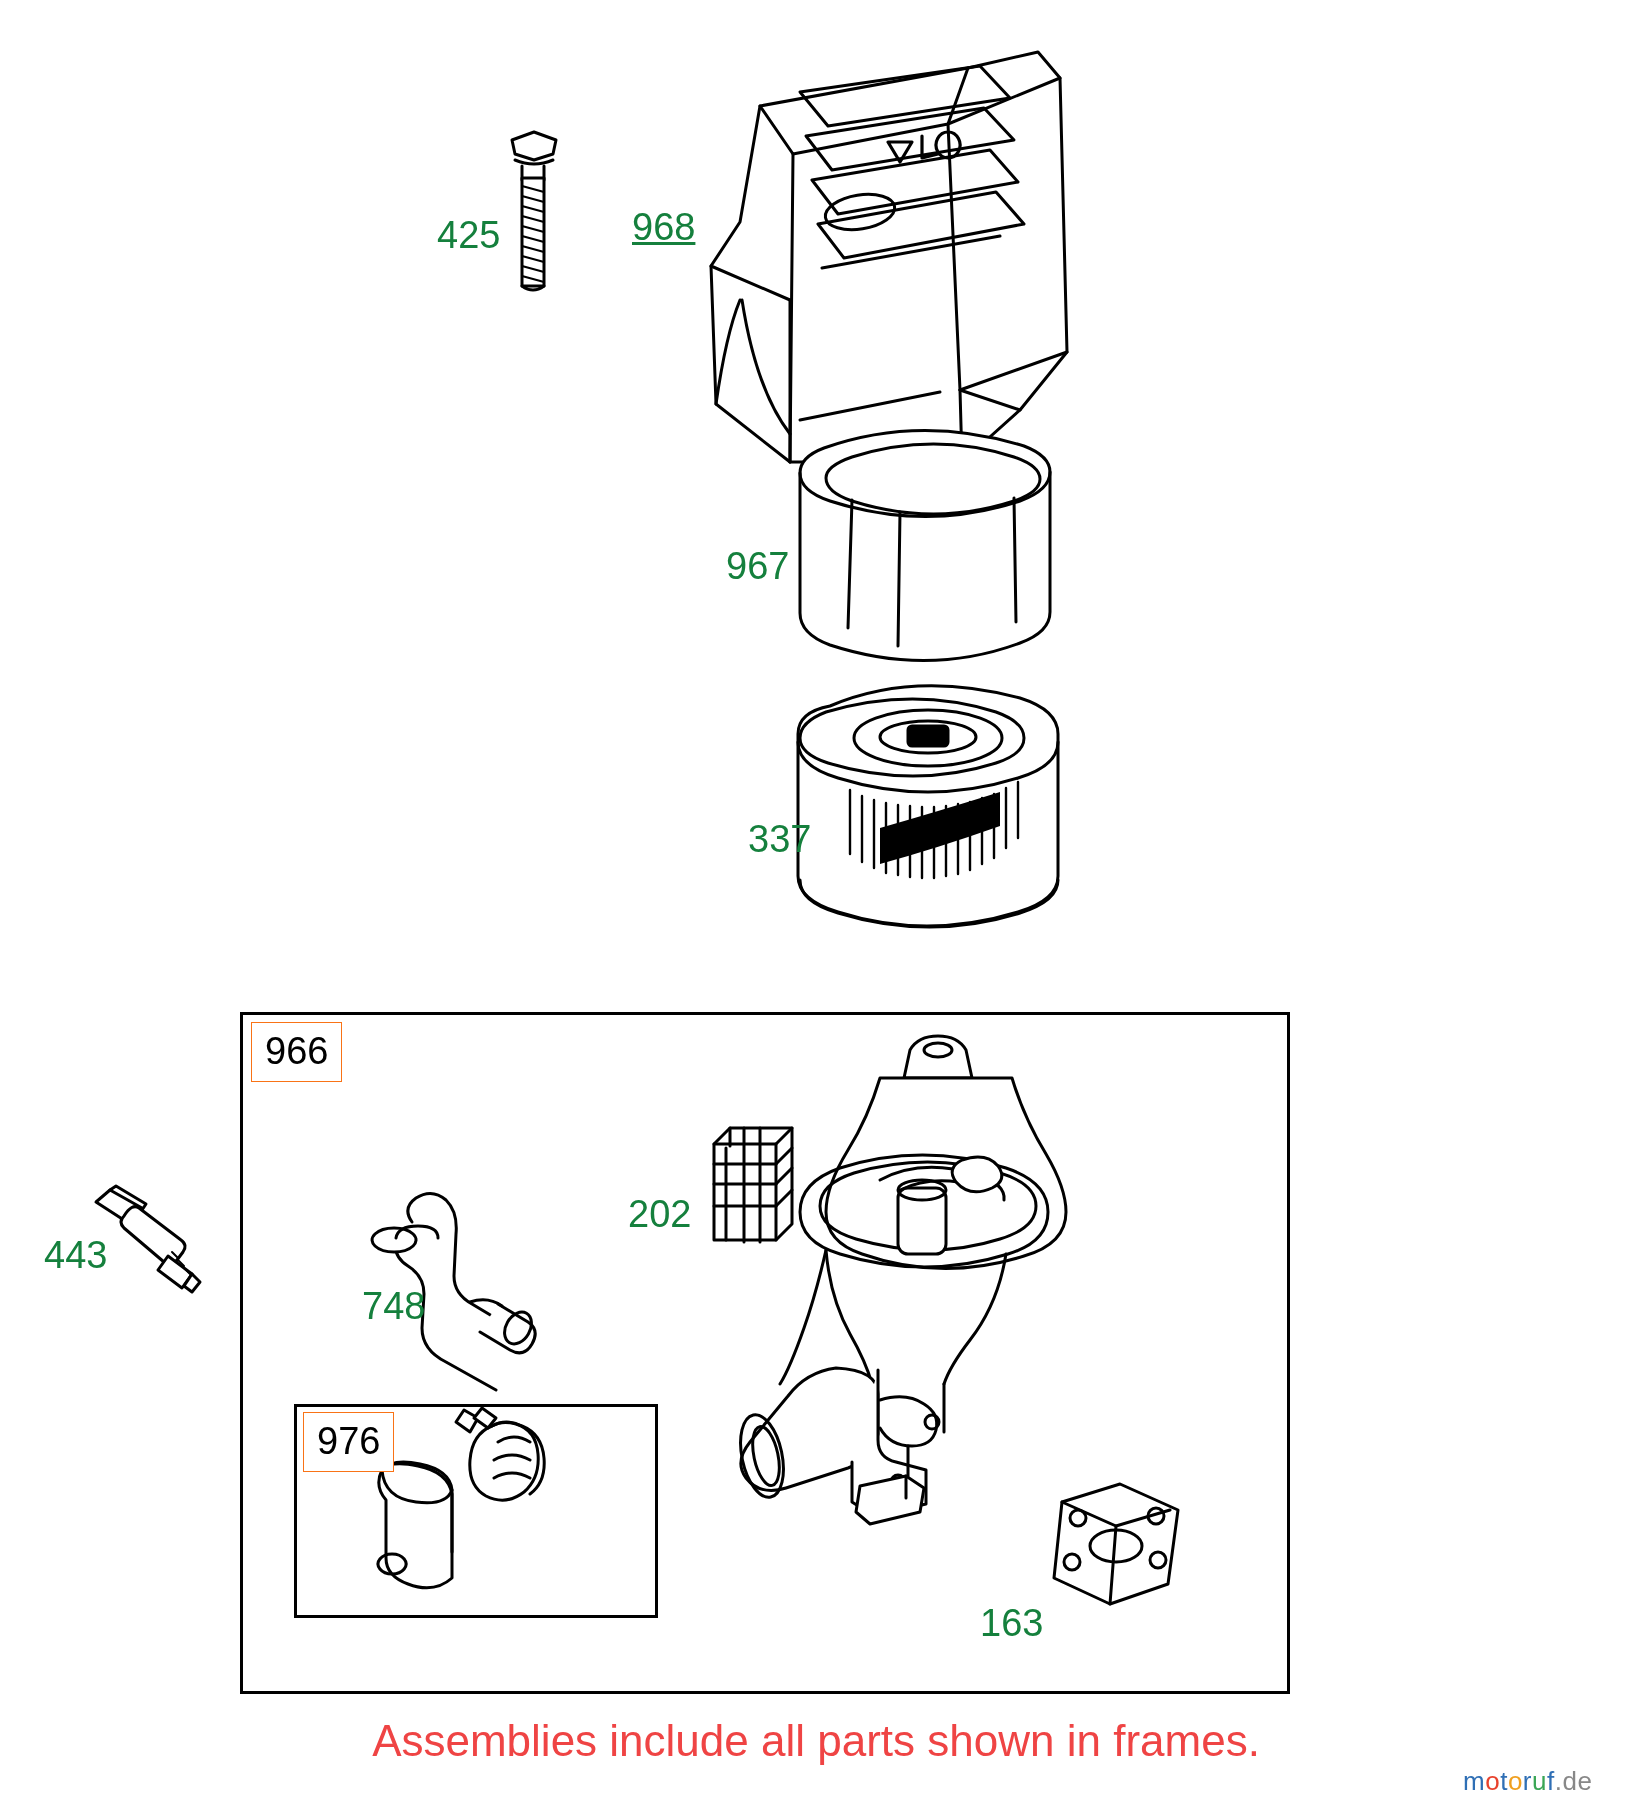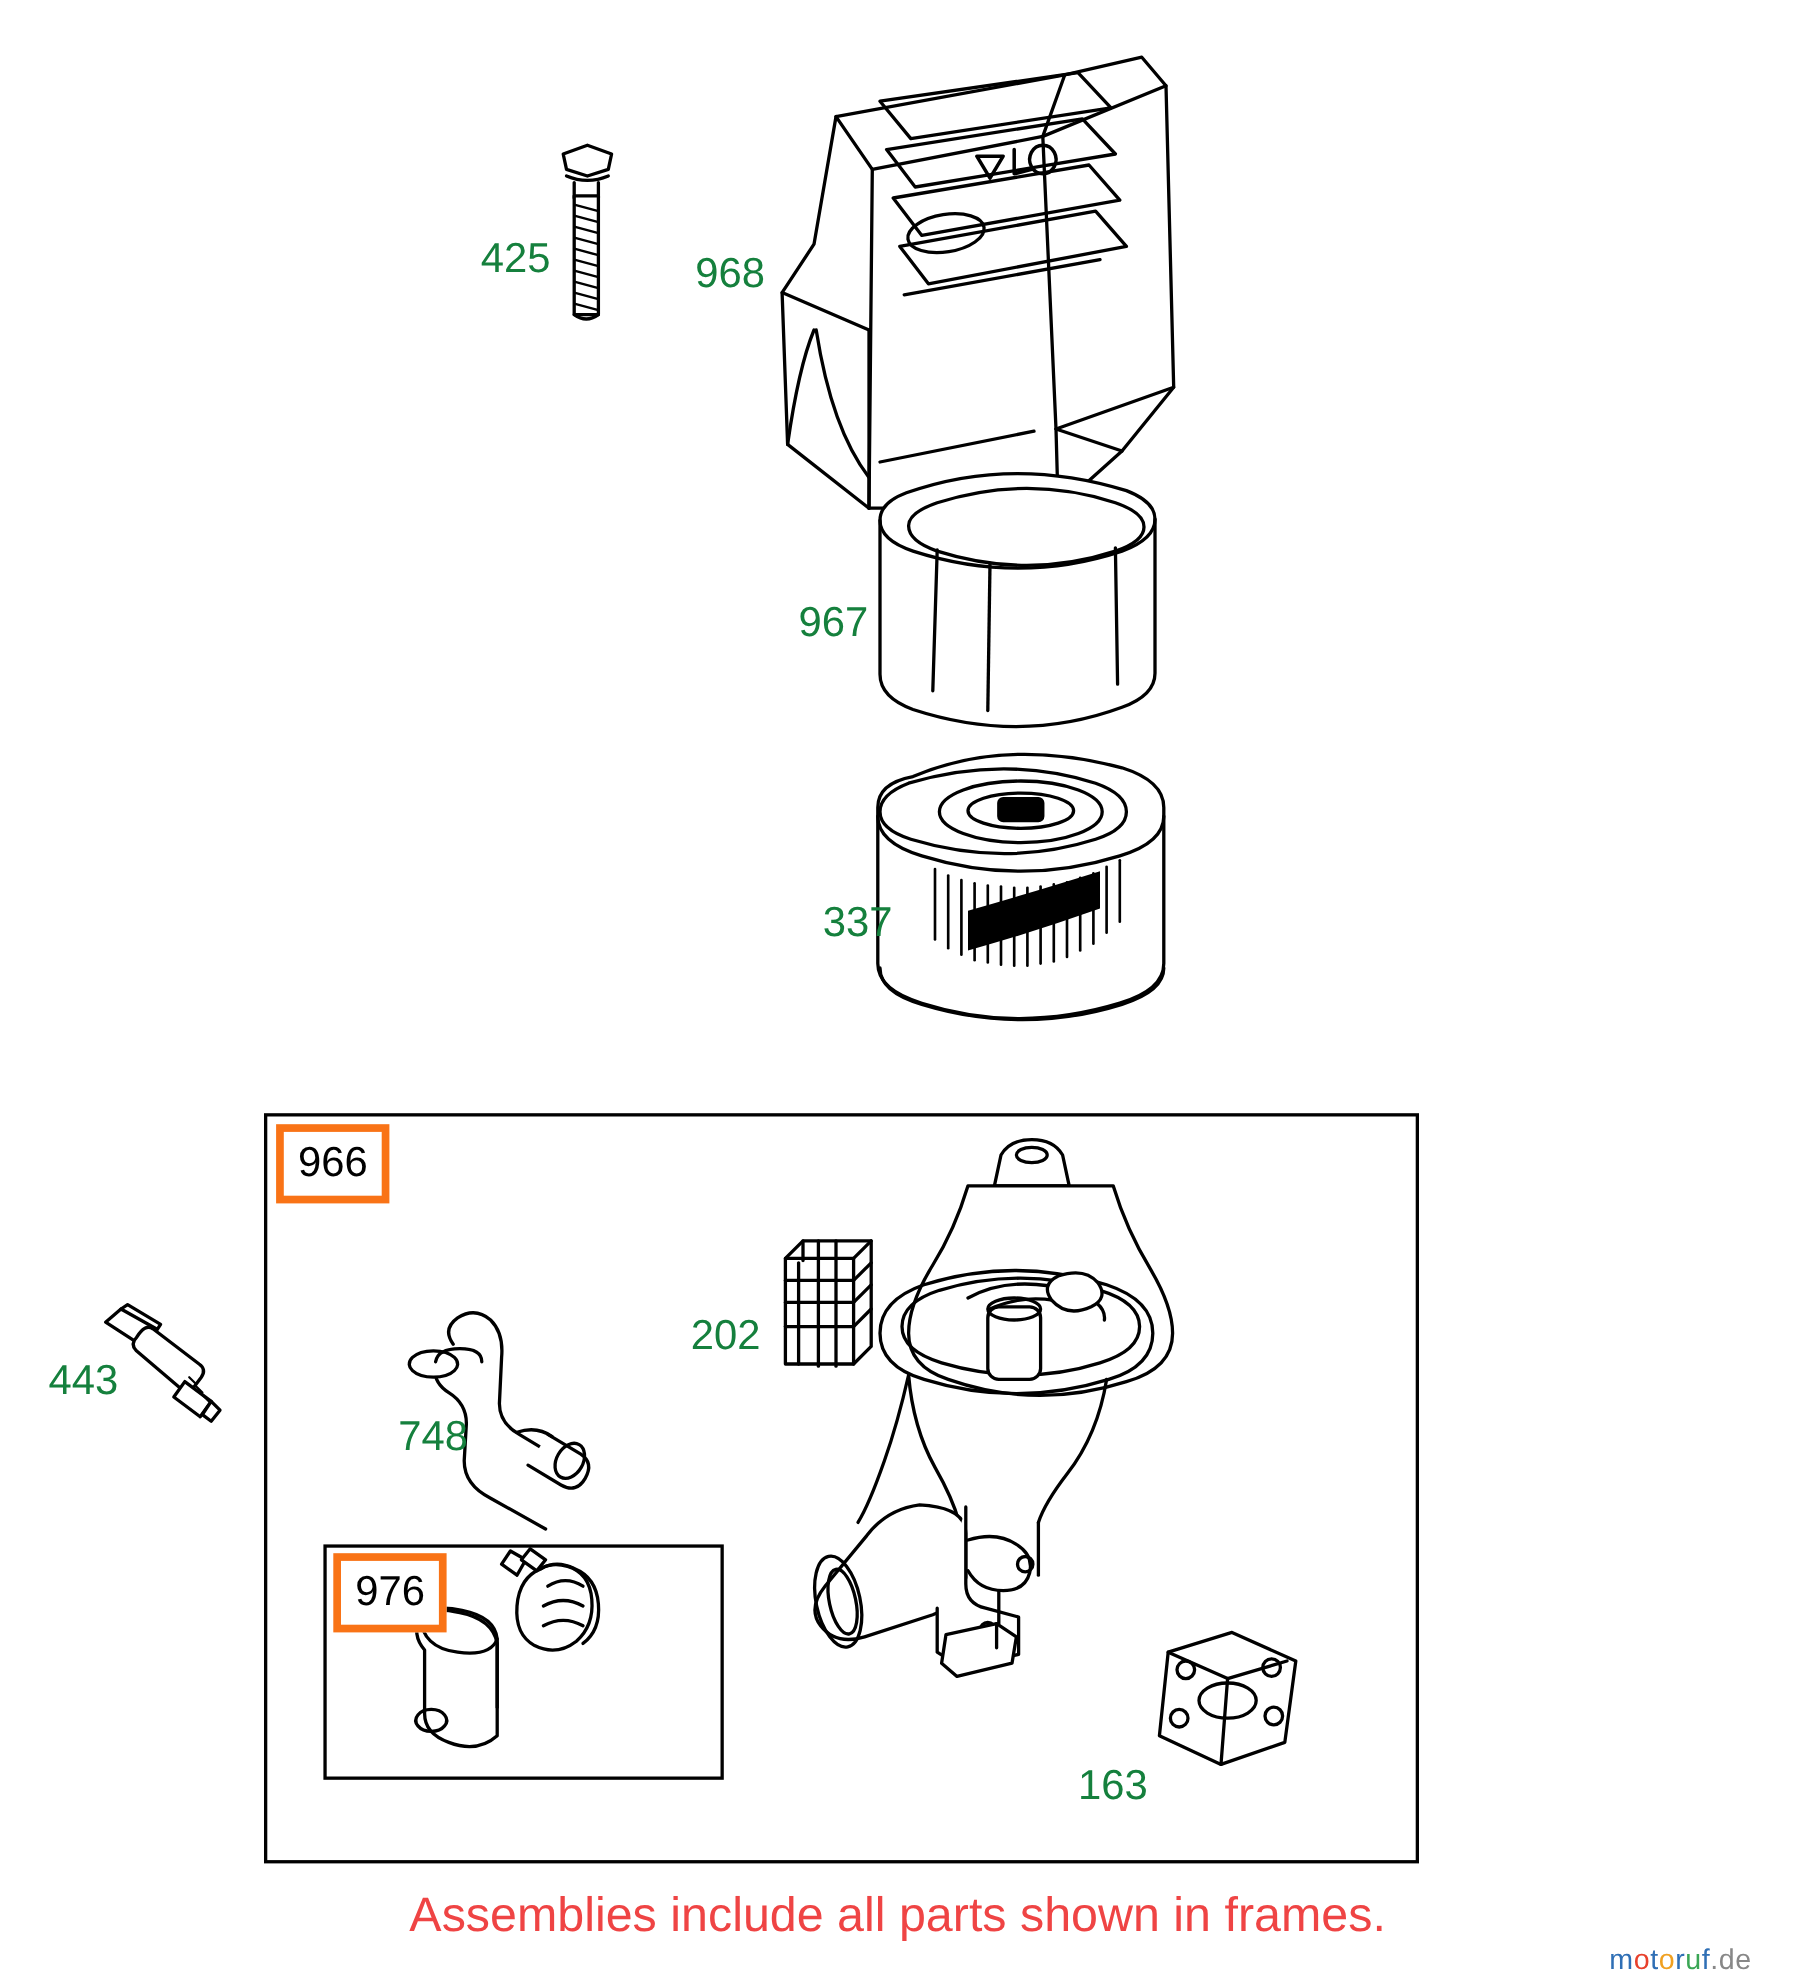--- a/index.html
+++ b/index.html
@@ -26,21 +26,21 @@
     position: absolute;
     font-family: "Liberation Sans", sans-serif;
     font-size: 38px;
     font-weight: 400;
     color: #15803d;
     letter-spacing: 0px;
     white-space: nowrap;
   }
   .frame-label {
     position: absolute;
-    border: 7px solid #f97316;
+    border: 1px solid #f97316;
     background: #fff;
     font-family: "Liberation Sans", sans-serif;
     font-size: 38px;
     line-height: 1;
     padding: 9px 13px 11px 13px;
     white-space: nowrap;
   }
   .frame-box {
     position: absolute;
     border: 3px solid #000;
@@ -275,21 +275,21 @@
   <div class="frame-box" style="left:240px; top:1012px; width:1050px; height:682px;"></div>
 
   <div class="frame-label" style="left:251px; top:1022px;">966</div>
 
   <div class="frame-box" style="left:294px; top:1404px; width:364px; height:214px;"></div>
 
   <div class="frame-label" style="left:303px; top:1412px;">976</div>
 
   <div class="callout" style="left:437px; top:214px;">425</div>
 
-  <div class="callout" style="left:632px; top:228px;">968</div>
+  <div class="callout" style="left:632px; top:206px;text-decoration:underline;">968</div>
 
   <div class="callout" style="left:726px; top:545px;">967</div>
 
   <div class="callout" style="left:748px; top:818px;">337</div>
 
   <div class="callout" style="left:44px; top:1234px;">443</div>
 
   <div class="callout" style="left:628px; top:1193px;">202</div>
 
   <div class="callout" style="left:362px; top:1285px;">748</div>

